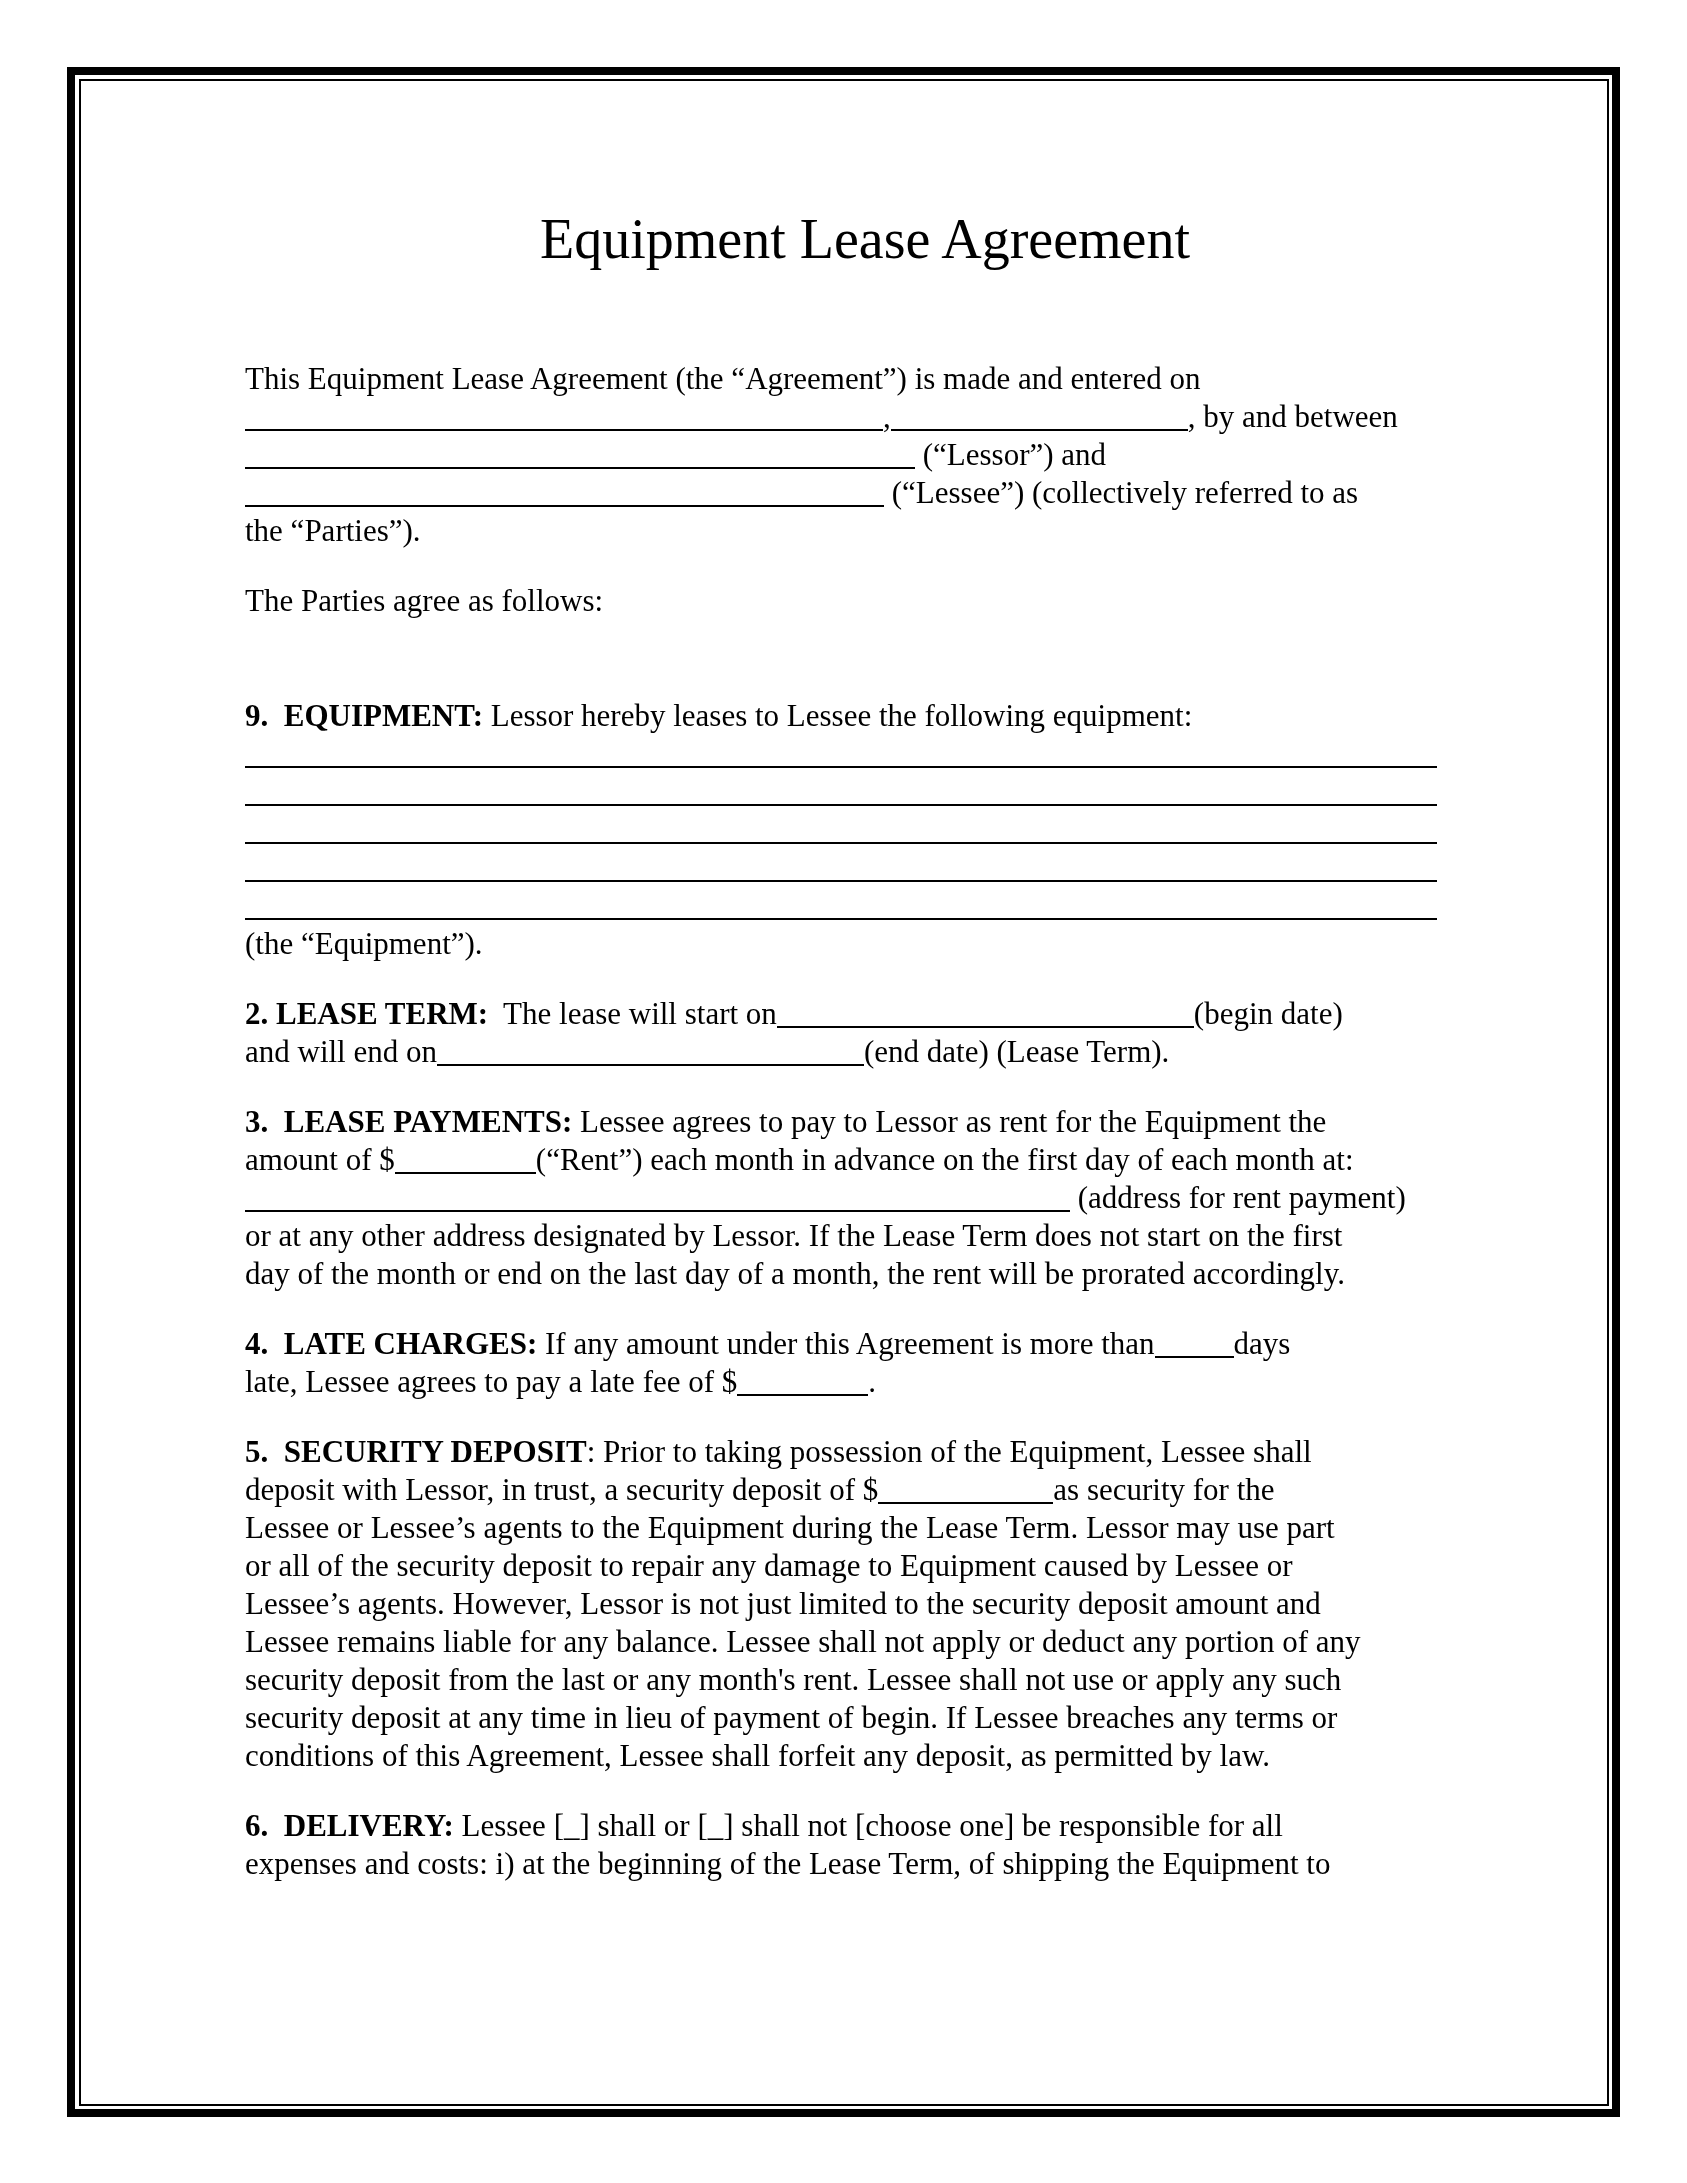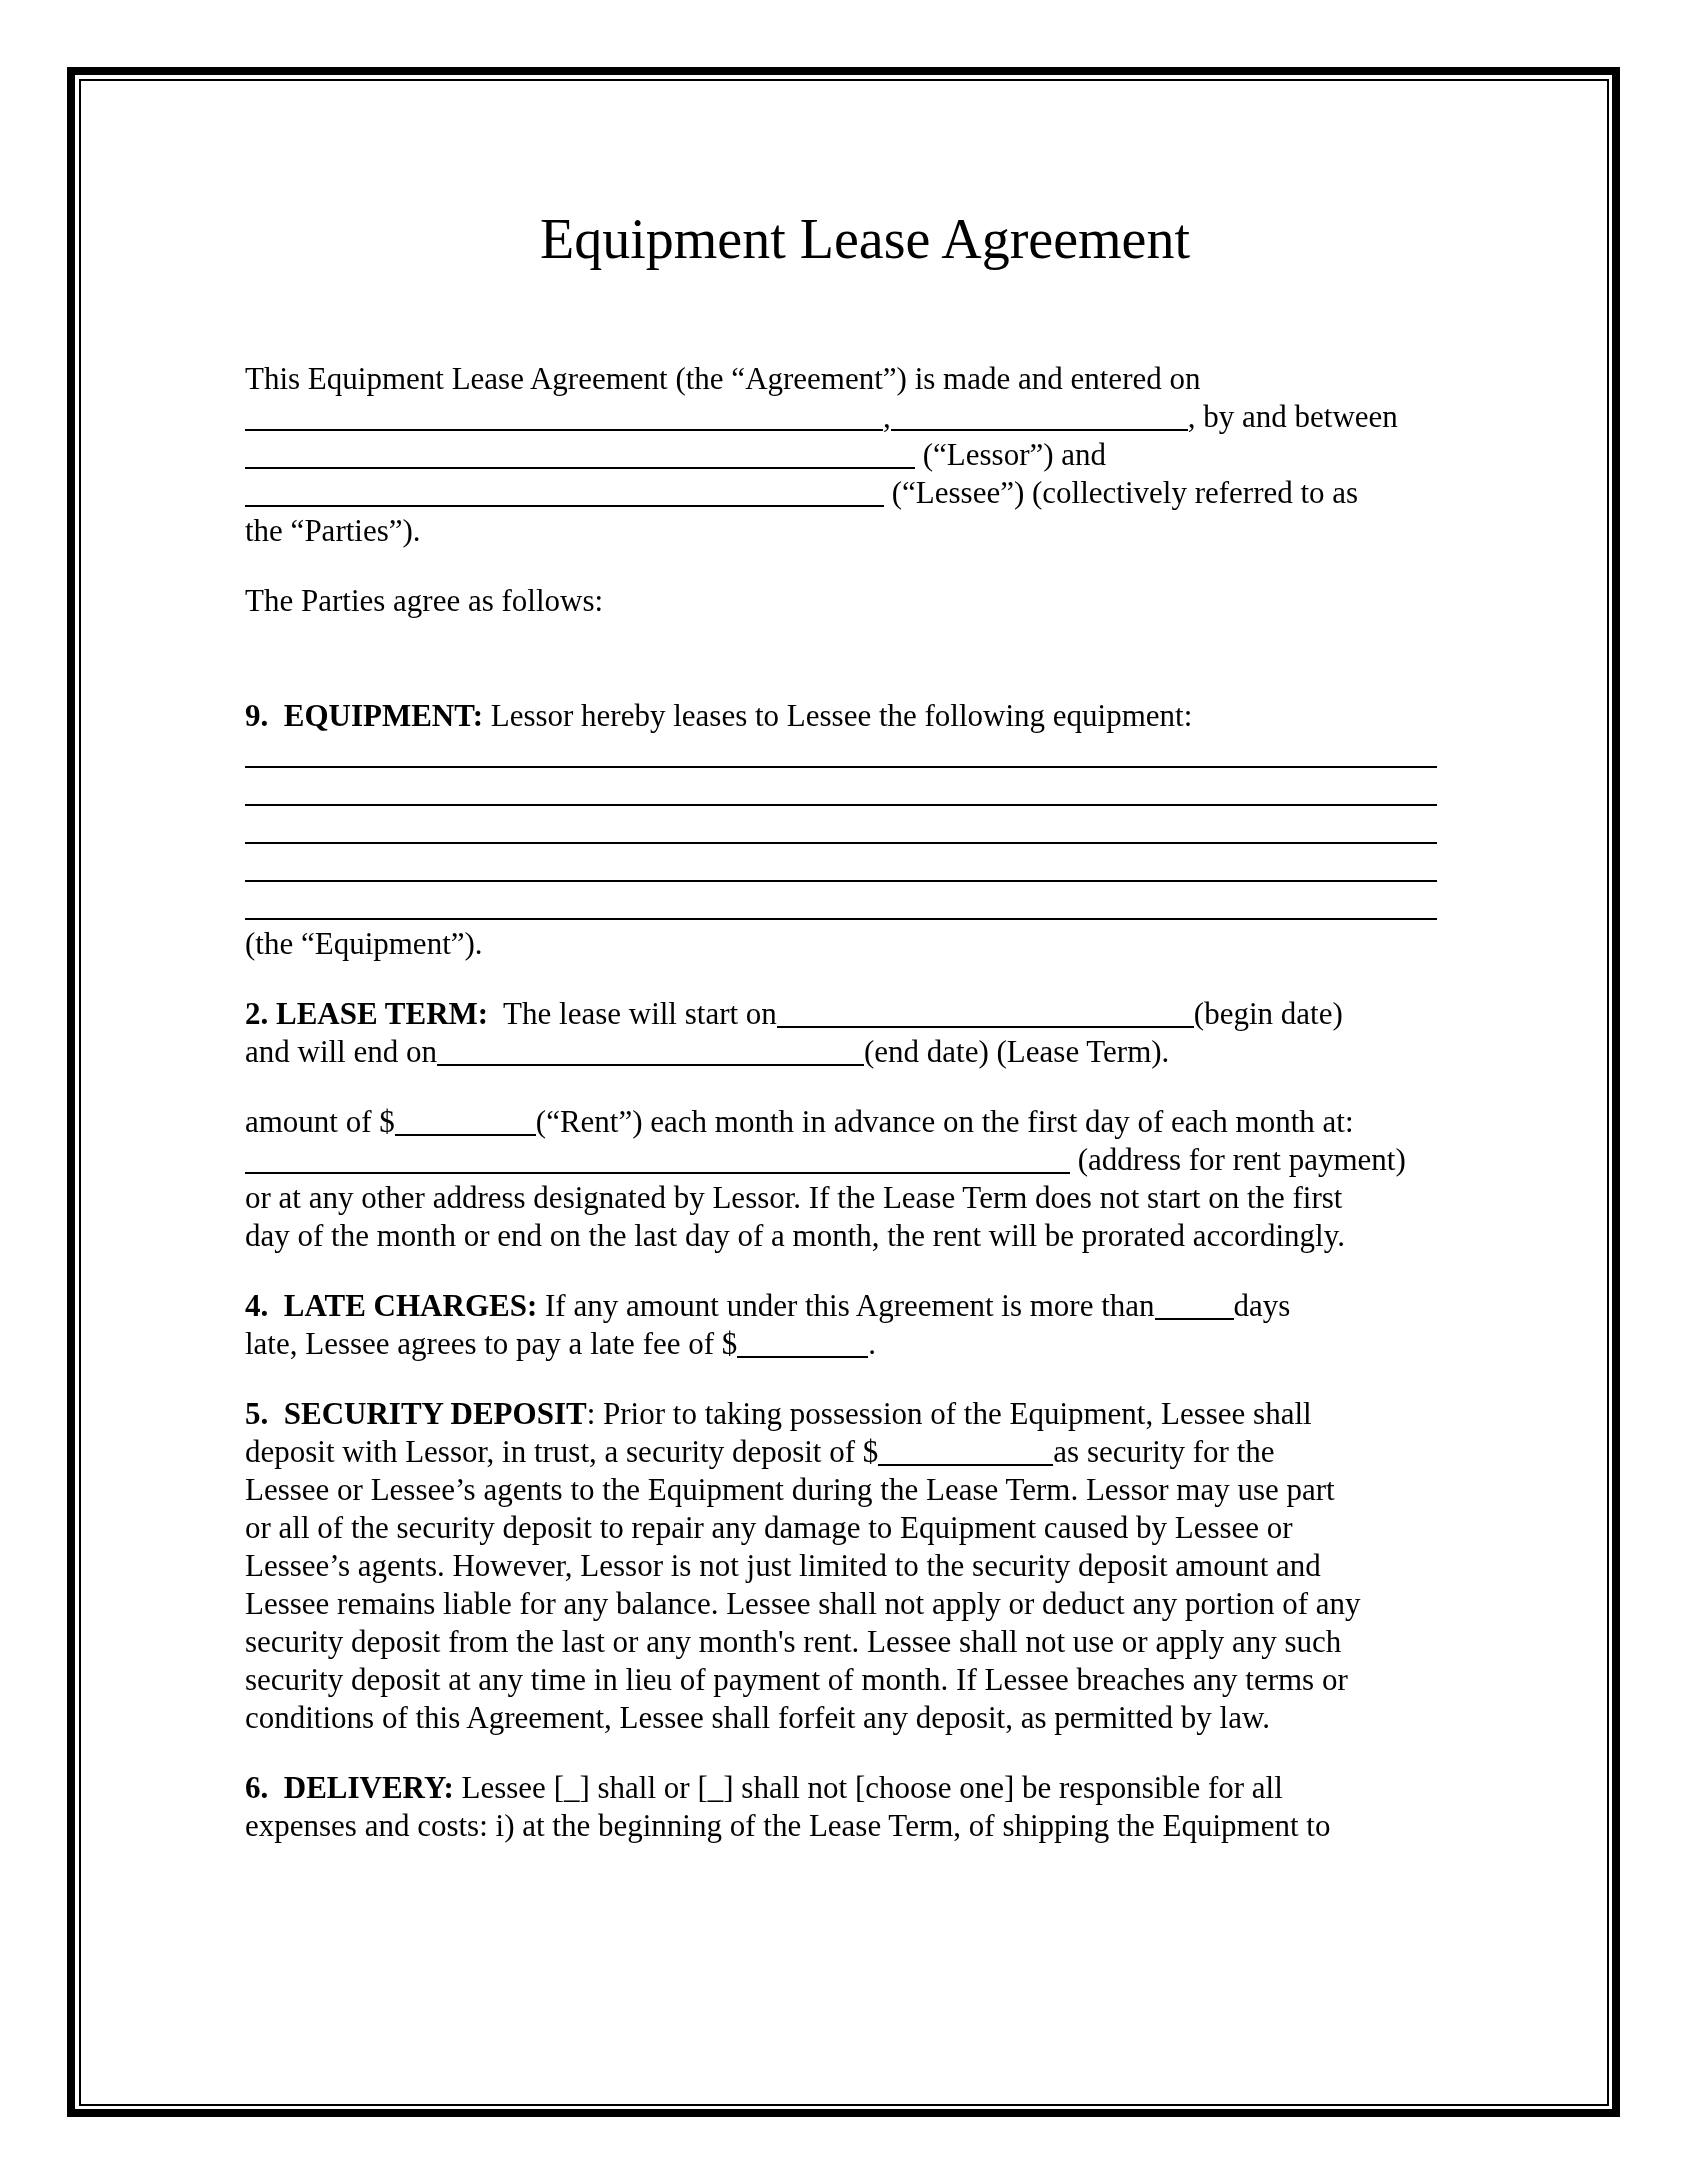--- a/index.html
+++ b/index.html
@@ -85,38 +85,39 @@
         <div class="line"><span class="blank" style="width: 1192px;"></span></div>
         <div class="line"><span class="blank" style="width: 1192px;"></span></div>
         <div class="line"><span class="blank" style="width: 1192px;"></span></div>
         <div class="line"><span>(the “Equipment”).</span></div>
       </div>
       <div class="para gap1">
         <div class="line"><span class="b">2. LEASE TERM:</span><span>  The lease will start on</span><span class="blank" style="width: 417px;"></span><span>(begin date)</span></div>
         <div class="line"><span>and will end on</span><span class="blank" style="width: 427px;"></span><span>(end date) (Lease Term).</span></div>
       </div>
       <div class="para gap1">
+        <div class="line"><span class="b">3.  LEASE PAYMENTS:</span><span> Lessee agrees to pay to Lessor as rent for the Equipment the</span></div>
         <div class="line"><span>amount of $</span><span class="blank" style="width: 141px;"></span><span>(“Rent”) each month in advance on the first day of each month at:</span></div>
         <div class="line"><span class="blank" style="width: 825px;"></span><span> (address for rent payment)</span></div>
         <div class="line"><span>or at any other address designated by Lessor. If the Lease Term does not start on the first</span></div>
         <div class="line"><span>day of the month or end on the last day of a month, the rent will be prorated accordingly.</span></div>
       </div>
       <div class="para gap1">
         <div class="line"><span class="b">4.  LATE CHARGES:</span><span> If any amount under this Agreement is more than</span><span class="blank" style="width: 79px;"></span><span>days</span></div>
         <div class="line"><span>late, Lessee agrees to pay a late fee of $</span><span class="blank" style="width: 131px;"></span><span>.</span></div>
       </div>
       <div class="para gap1">
         <div class="line"><span class="b">5.  SECURITY DEPOSIT</span><span>: Prior to taking possession of the Equipment, Lessee shall</span></div>
         <div class="line"><span>deposit with Lessor, in trust, a security deposit of $</span><span class="blank" style="width: 175px;"></span><span>as security for the</span></div>
         <div class="line"><span>Lessee or Lessee’s agents to the Equipment during the Lease Term. Lessor may use part</span></div>
         <div class="line"><span>or all of the security deposit to repair any damage to Equipment caused by Lessee or</span></div>
         <div class="line"><span>Lessee’s agents. However, Lessor is not just limited to the security deposit amount and</span></div>
         <div class="line"><span>Lessee remains liable for any balance. Lessee shall not apply or deduct any portion of any</span></div>
         <div class="line"><span>security deposit from the last or any month's rent. Lessee shall not use or apply any such</span></div>
-        <div class="line"><span>security deposit at any time in lieu of payment of month. If Lessee breaches any terms or</span></div>
+        <div class="line"><span>security deposit at any time in lieu of payment of begin. If Lessee breaches any terms or</span></div>
         <div class="line"><span>conditions of this Agreement, Lessee shall forfeit any deposit, as permitted by law.</span></div>
       </div>
       <div class="para gap1">
         <div class="line"><span class="b">6.  DELIVERY:</span><span> Lessee </span><span>[_]</span><span> shall or </span><span>[_]</span><span> shall not </span><span class="i">[choose one]</span><span> be responsible for all</span></div>
         <div class="line"><span>expenses and costs: i) at the beginning of the Lease Term, of shipping the Equipment to</span></div>
       </div>
     </div>
 </div>
 
 

